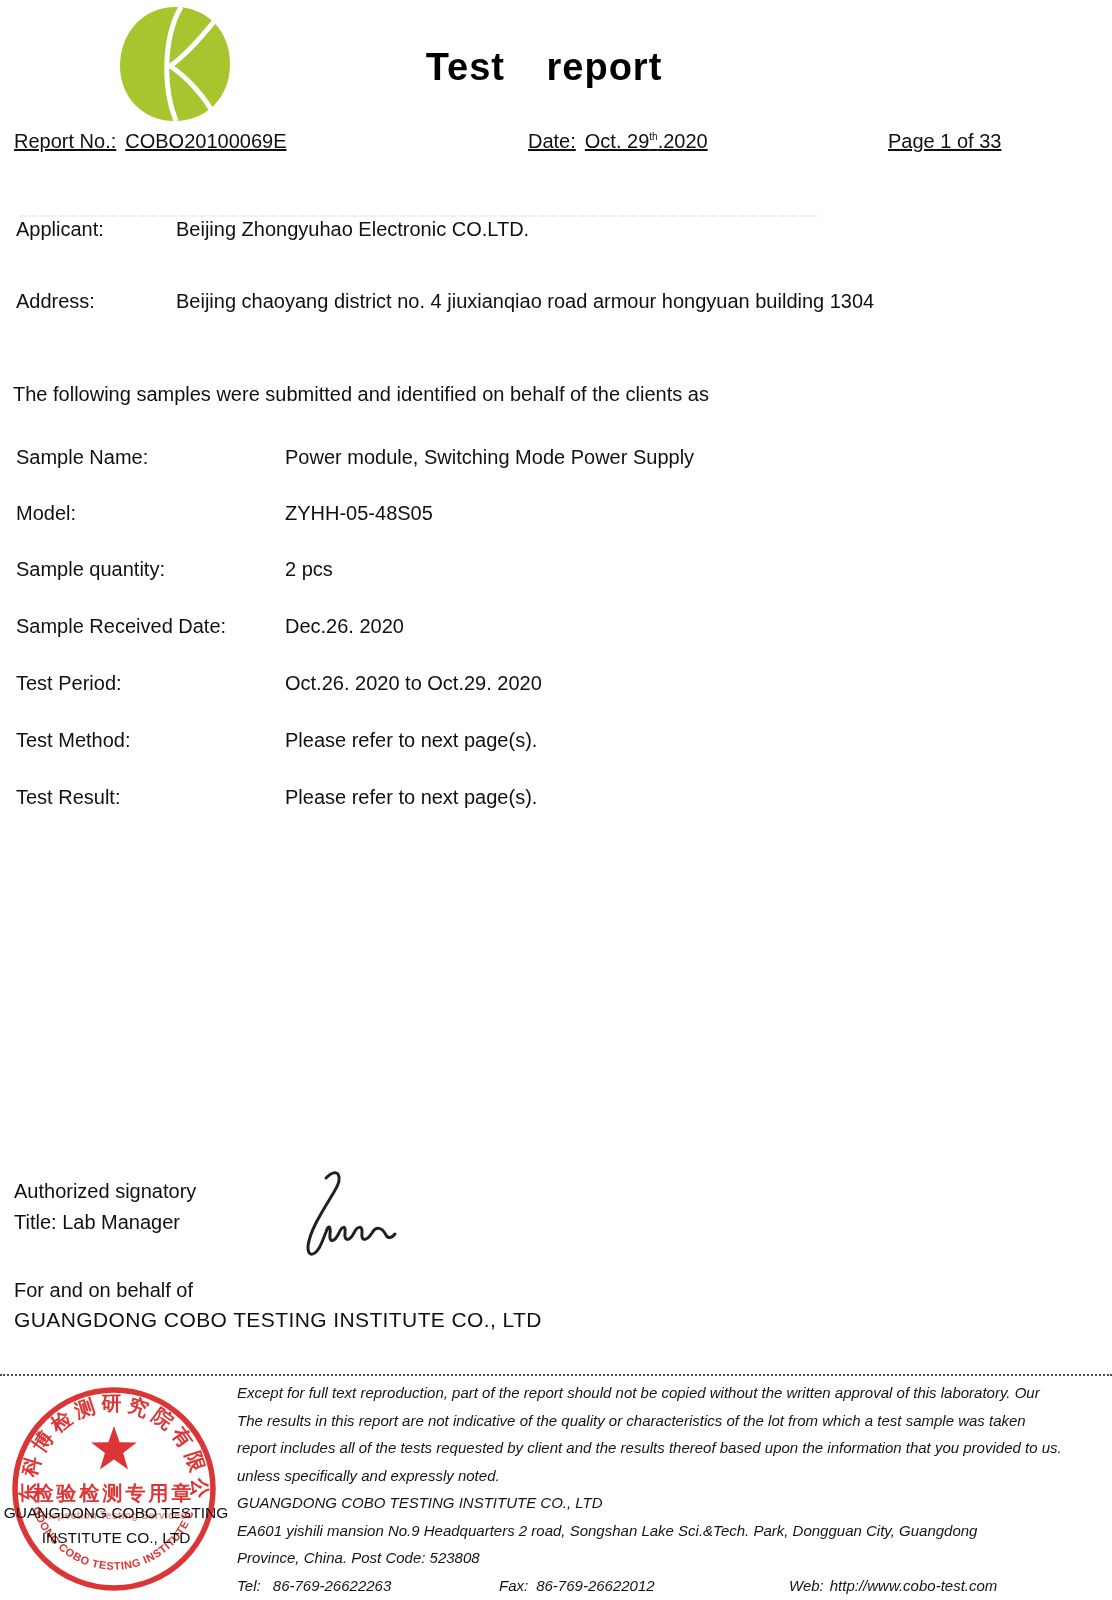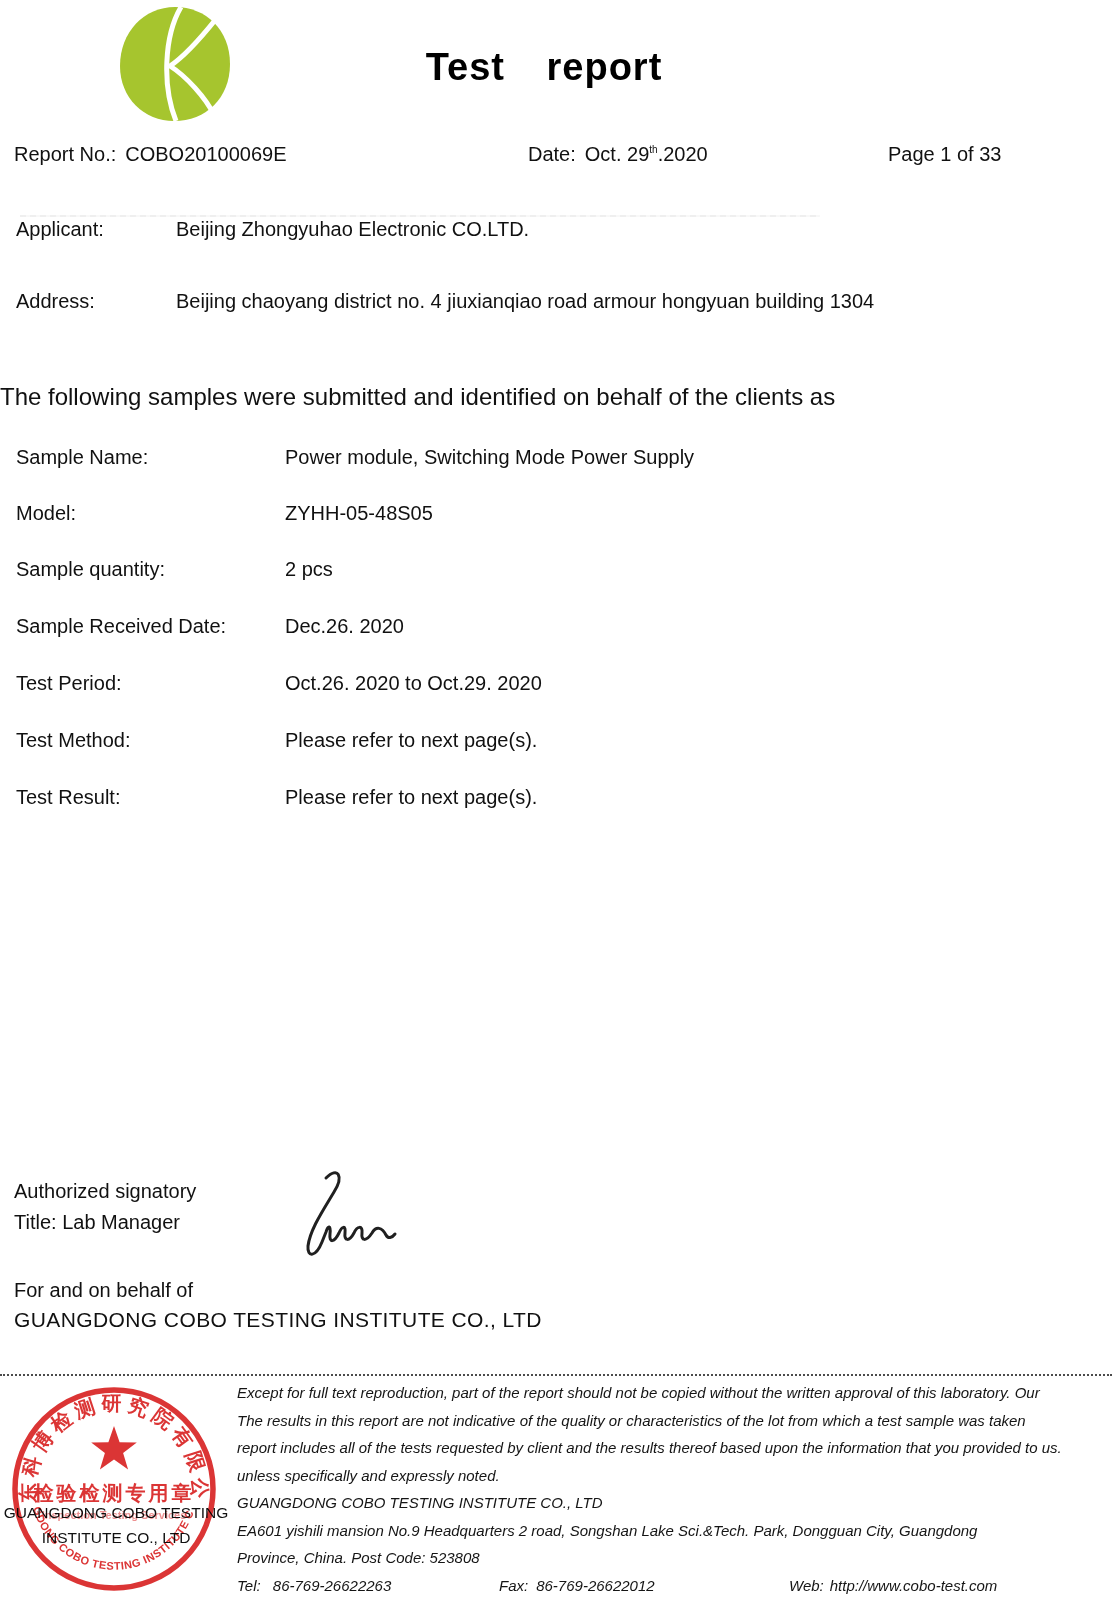--- a/index.html
+++ b/index.html
@@ -8,34 +8,34 @@
     background:#ffffff;overflow:hidden;
     font-family:"Liberation Sans", sans-serif;color:#111;
   }
   
   .logo{position:absolute;left:118px;top:6px;width:114px;height:116px;}
   .title{
     position:absolute;left:0;top:46px;width:100%;text-align:center;
     padding-right:24px;box-sizing:border-box;
     font-size:38px;font-weight:700;letter-spacing:1px;word-spacing:30px;color:#000;
   }
-  .meta{position:absolute;top:143px;font-size:20px;white-space:nowrap;}
+  .meta{position:absolute;top:130px;font-size:20px;white-space:nowrap;text-decoration:underline;}
   .meta .gap{margin-left:9px;}
   .meta sup{font-size:10px;}
   #report-no{left:14px;}
   #date-row{left:528px;}
   #page-info{left:888px;}
   .scan-artifact{position:absolute;left:20px;top:215px;width:800px;height:2px;
     background:repeating-linear-gradient(90deg,#e2e2e2 0 6px,#f2f2f2 6px 10px);opacity:.55;}
   
   .row{position:absolute;left:0;width:100%;font-size:20px;white-space:nowrap;}
   .r-label{position:absolute;left:16px;}
   .r-val-app{position:absolute;left:176px;}
   .r-val{position:absolute;left:285px;}
-  .intro{position:absolute;left:0;top:383px;font-size:24px;text-align:center;}
+  .intro{position:absolute;left:13px;top:383px;font-size:20px;text-align:center;}
   
   .sig-text{position:absolute;left:14px;font-size:20px;white-space:nowrap;}
   .sig-svg{position:absolute;left:288px;top:1168px;width:128px;height:96px;}
   
   .dotline{position:absolute;left:0;top:1374px;width:1112px;border-top:2px dotted #4c4c4c;}
   .footer{position:absolute;left:237px;top:1379px;width:860px;font-size:15px;color:#151515;}
   .footer .fl{line-height:27.5px;height:27.5px;white-space:nowrap;font-style:italic;}
   .contact-row{position:relative;}
   .contact-fax{position:absolute;left:262px;top:0;}
   .contact-web{position:absolute;left:552px;top:0;}

